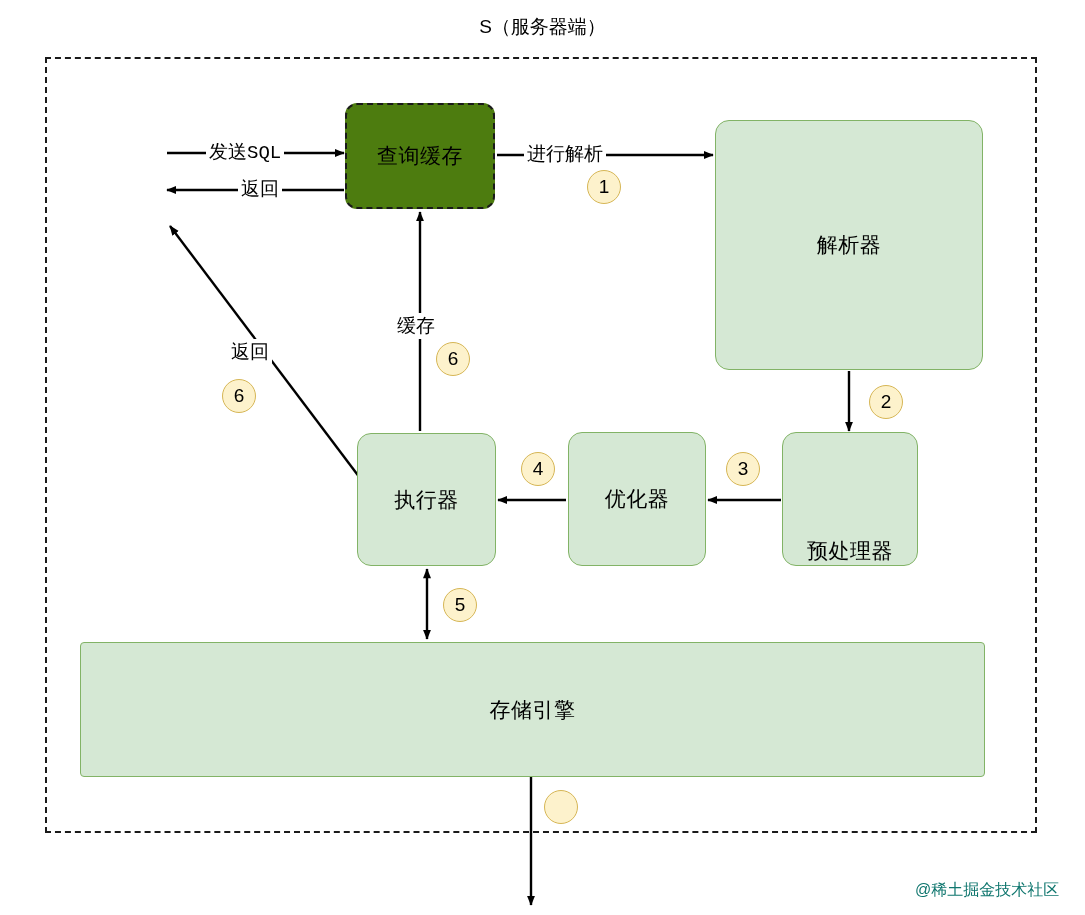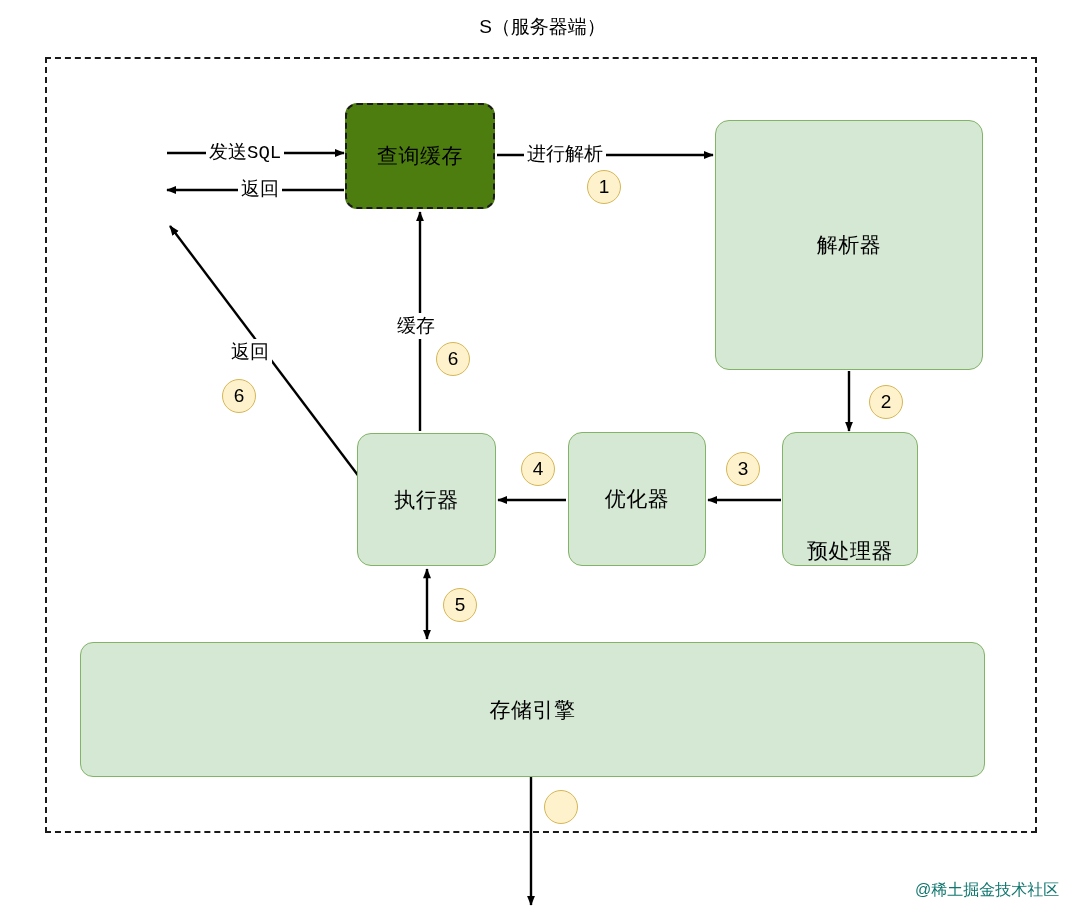--- a/index.html
+++ b/index.html
@@ -143,21 +143,21 @@
   </div>
 
   <div class="node" style="left:568px; top:432px; width:138px; height:134px;">
     <span>优化器</span>
   </div>
 
   <div class="node" style="left:782px; top:432px; width:136px; height:134px;align-items:flex-end;">
     <span>预处理器</span>
   </div>
 
-  <div class="node" style="left:80px; top:642px; width:905px; height:135px; border-radius:13px;">
+  <div class="node" style="left:80px; top:642px; width:905px; height:135px; border-radius:4px;">
     <span>存储引擎</span>
   </div>
 
   <div class="edge-label" style="left:206px; top:139px;font-family:Liberation Mono, monospace;">发送SQL</div>
 
   <div class="edge-label" style="left:238px; top:176px;">返回</div>
 
   <div class="edge-label" style="left:524px; top:141px;">进行解析</div>
 
   <div class="edge-label" style="left:394px; top:313px;">缓存</div>

